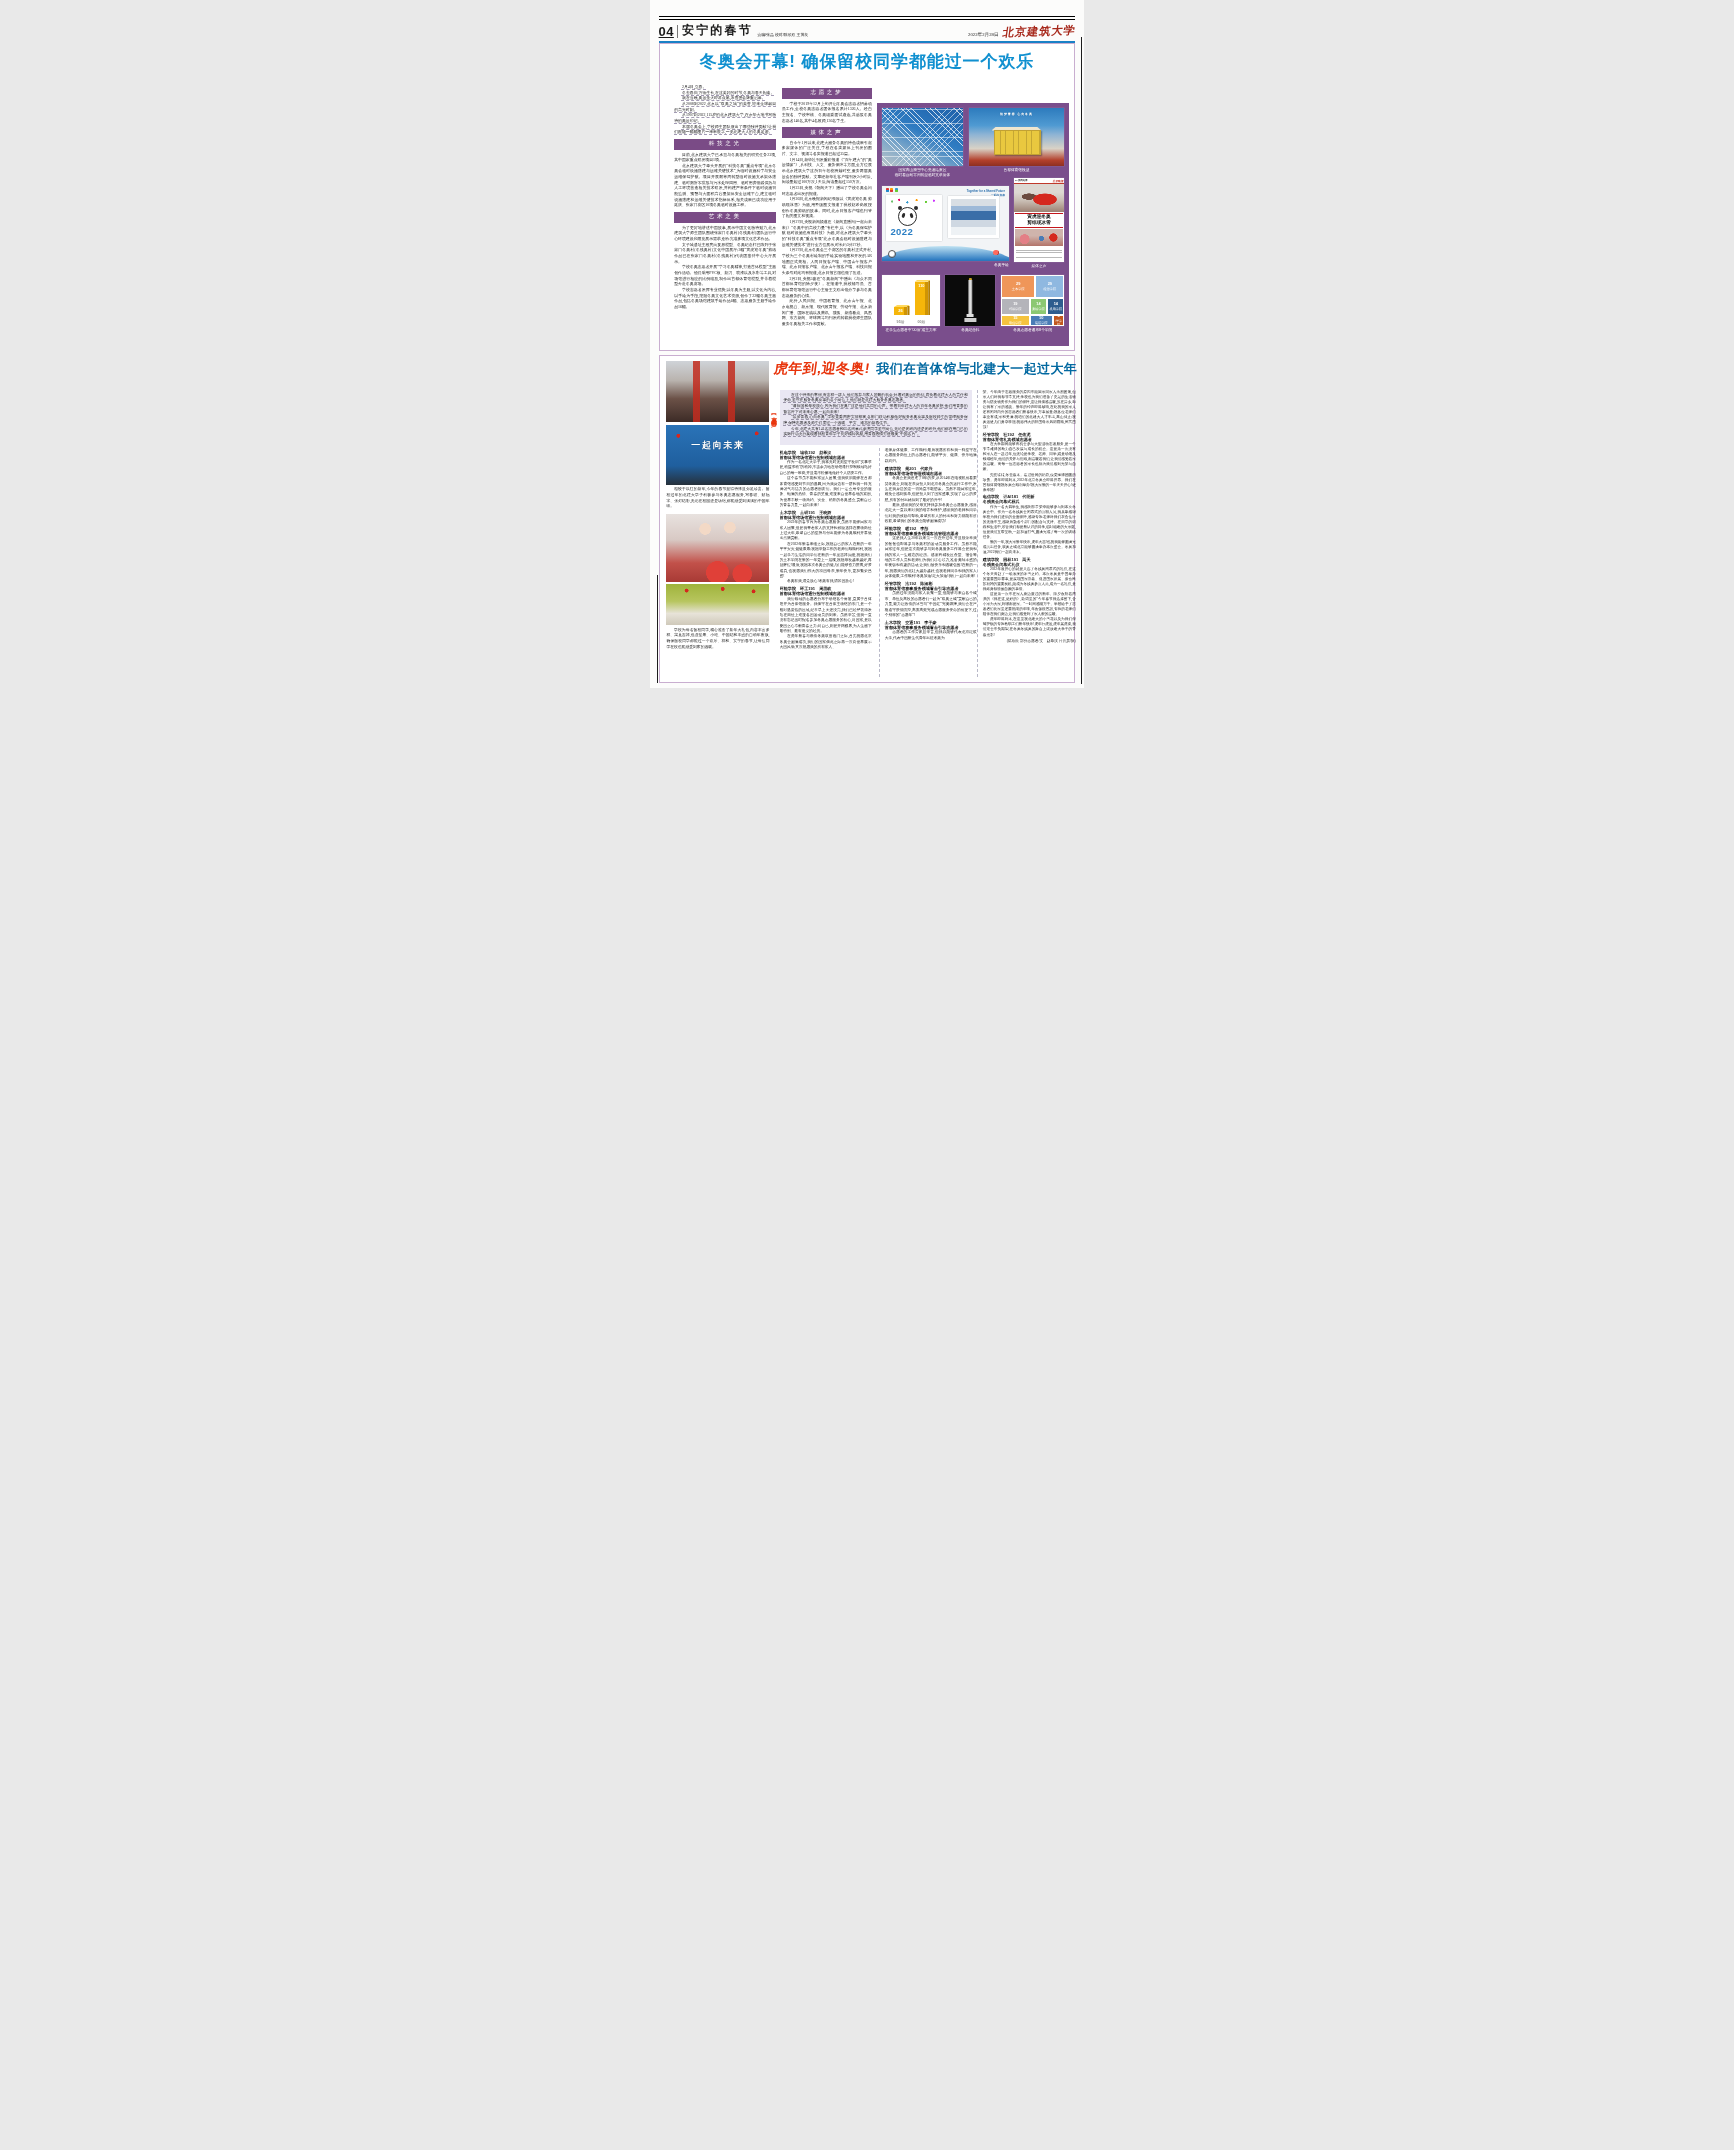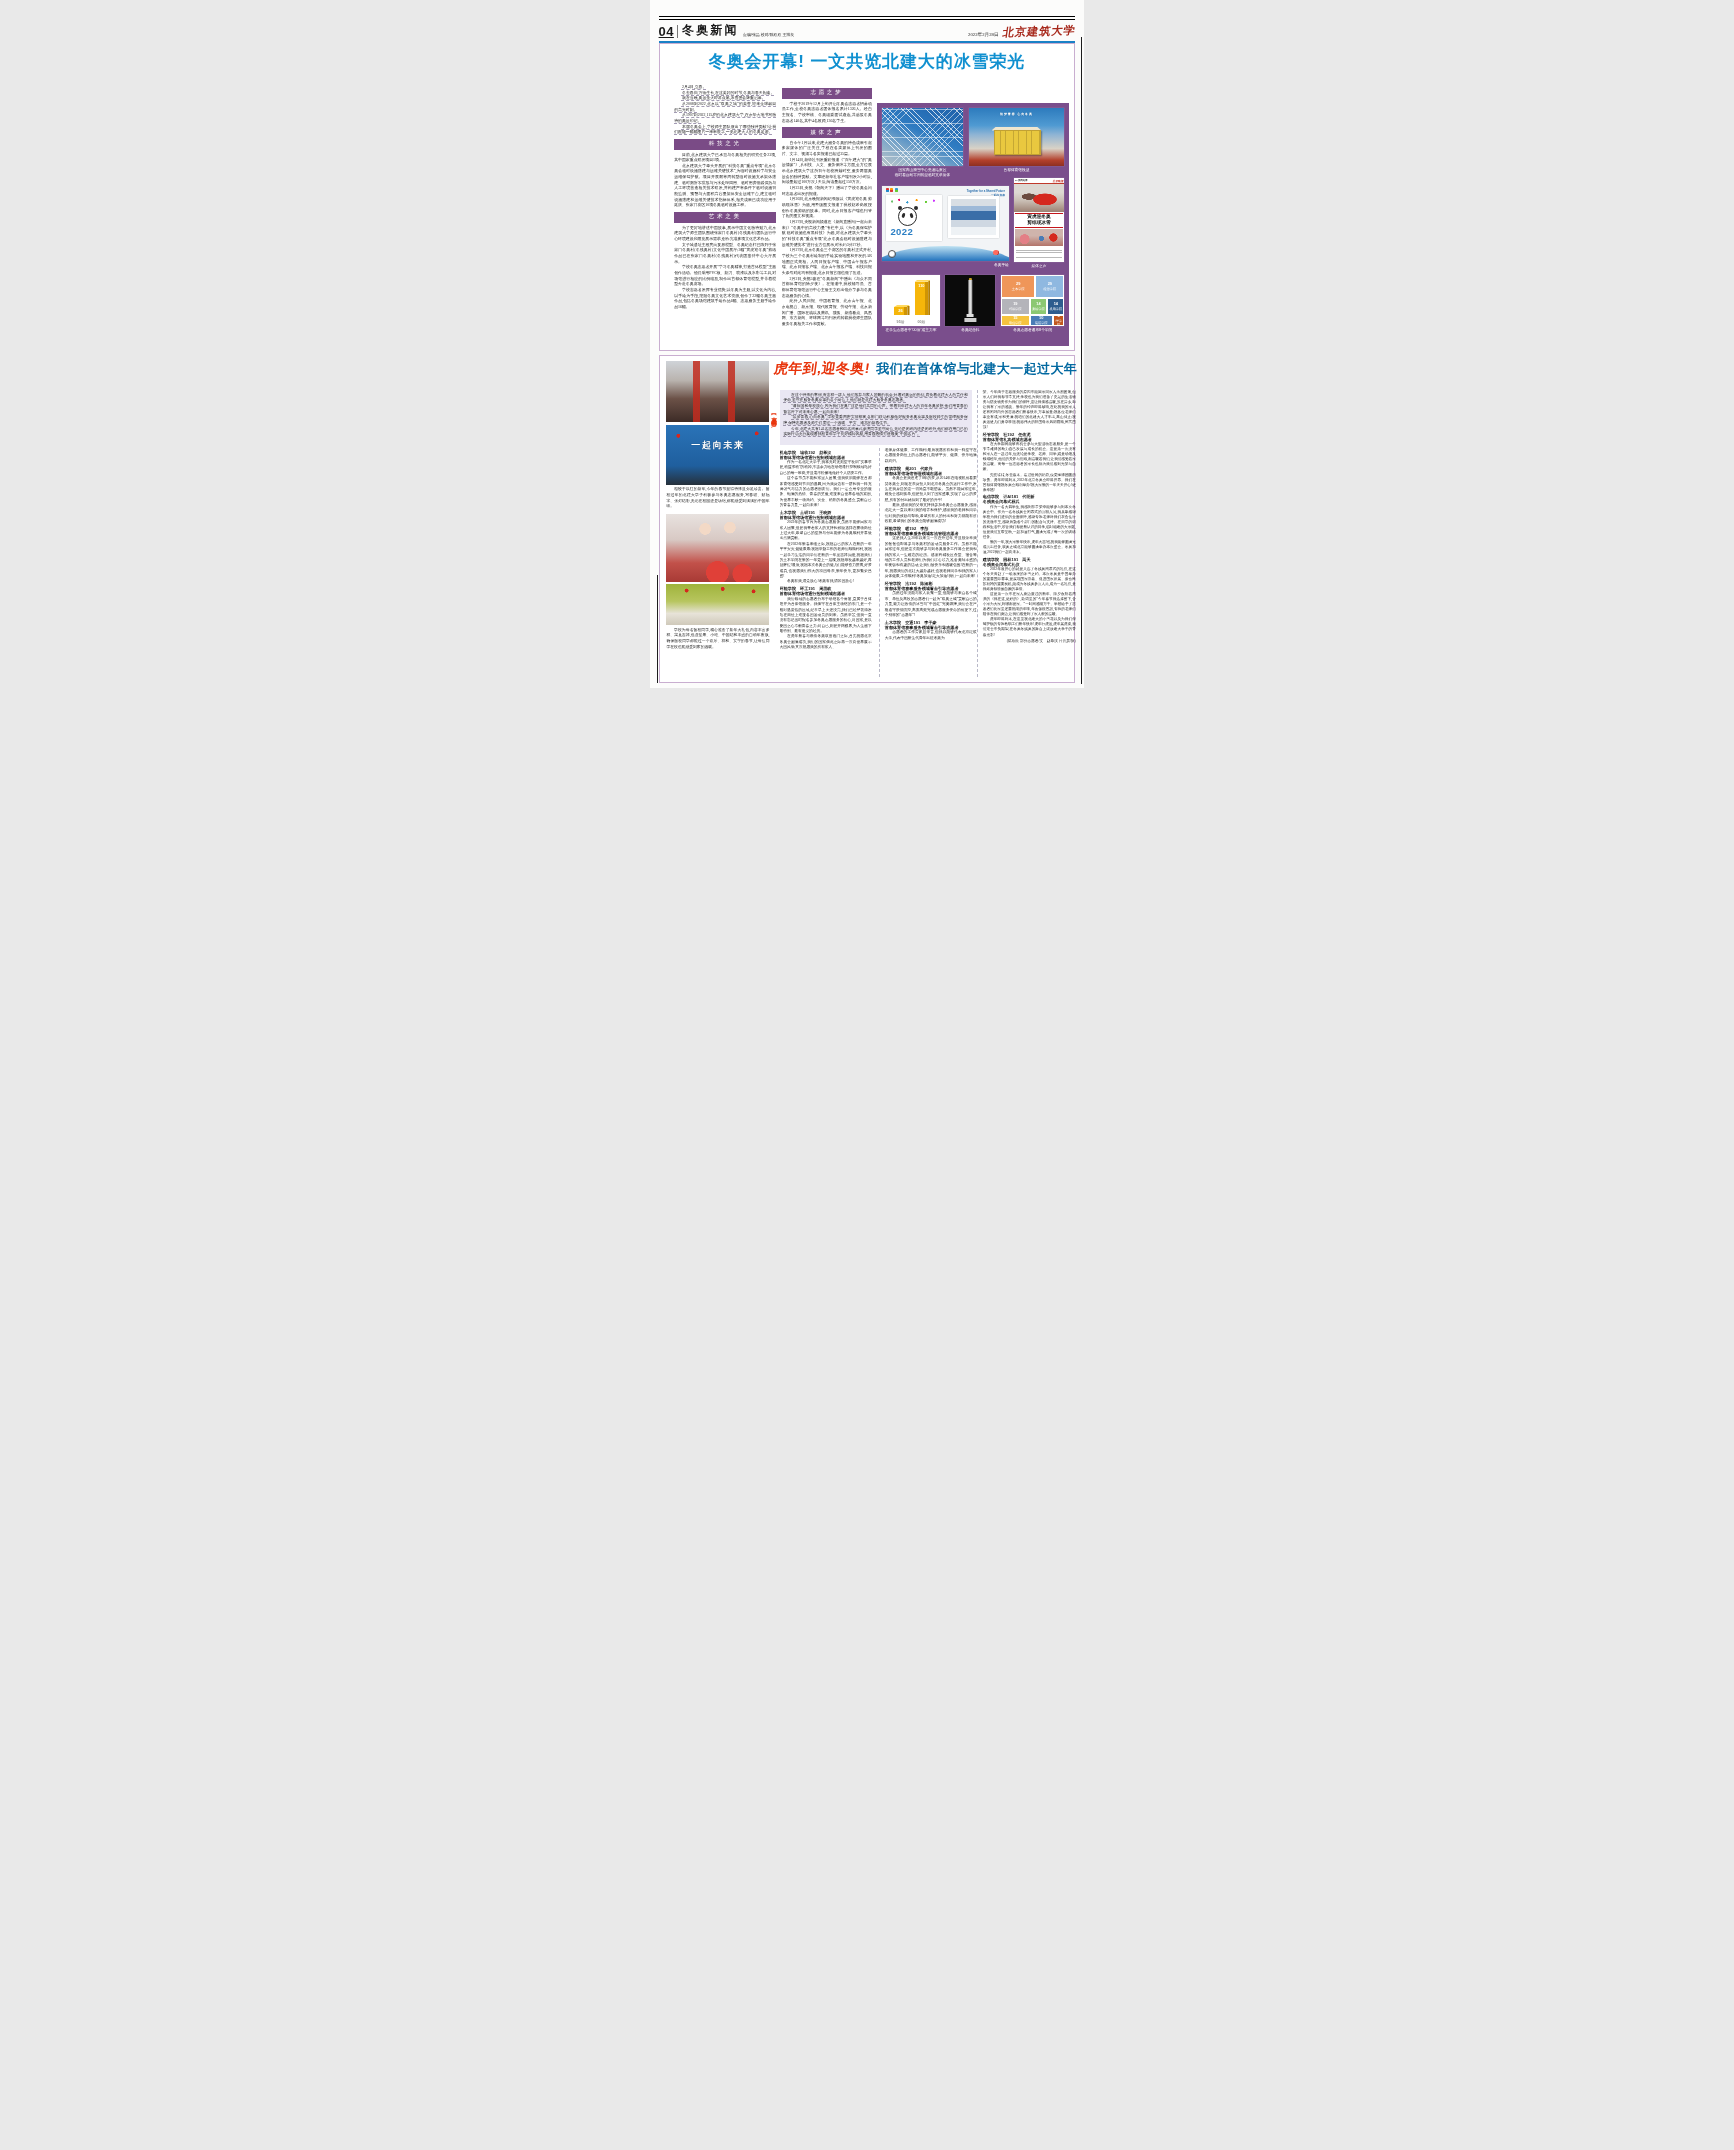--- a/index.html
+++ b/index.html
@@ -183,33 +183,33 @@
 <body>
 
 <div class="page">
 
   <div class="header">
     <div class="rule2"></div>
     <div class="hrow">
       <div class="hleft">
         <span class="pageno">04</span>
         <span class="hdiv"></span>
-        <span class="sectionname">冬奥新闻</span>
+        <span class="sectionname">安宁的春节</span>
         <span class="staff">责编/张晶 校对/陈欣欣 王博良</span>
       </div>
       <div class="hright">
         <span class="pdate">2022年2月28日</span>
         <span class="masthead">北京建筑大学</span>
       </div>
     </div>
     <div class="bluebar"></div>
   </div>
 
   <div class="a1">
-    <div class="a1-headline">冬奥会开幕! 一文共览北建大的冰雪荣光</div>
+    <div class="a1-headline">冬奥会开幕! 确保留校同学都能过一个欢乐</div>
     <div class="a1-body">
       <div class="col1">
         <div class="lede">
             <p>2月4日,立春。</p>
             <p>冬去春归,万物生长,在这美好的时节,冬奥与春天相逢。</p>
             <p>就在当晚,奥运圣火即将点燃,冰雪盛会隆重启幕。</p>
             <p>从2008到2022,北京以“双奥之城”的美誉,迎来全球瞩目的高光时刻。</p>
             <p>从1907到2022,115岁的北京建筑大学,在京华大地书写独特的奥运印记。</p>
             <p>本届冬奥会上,学校师生团队做出了哪些独特贡献?让我们跟随一幅幅图片一串串数字,一览北建大人的冬奥足迹。</p>
           </div>

